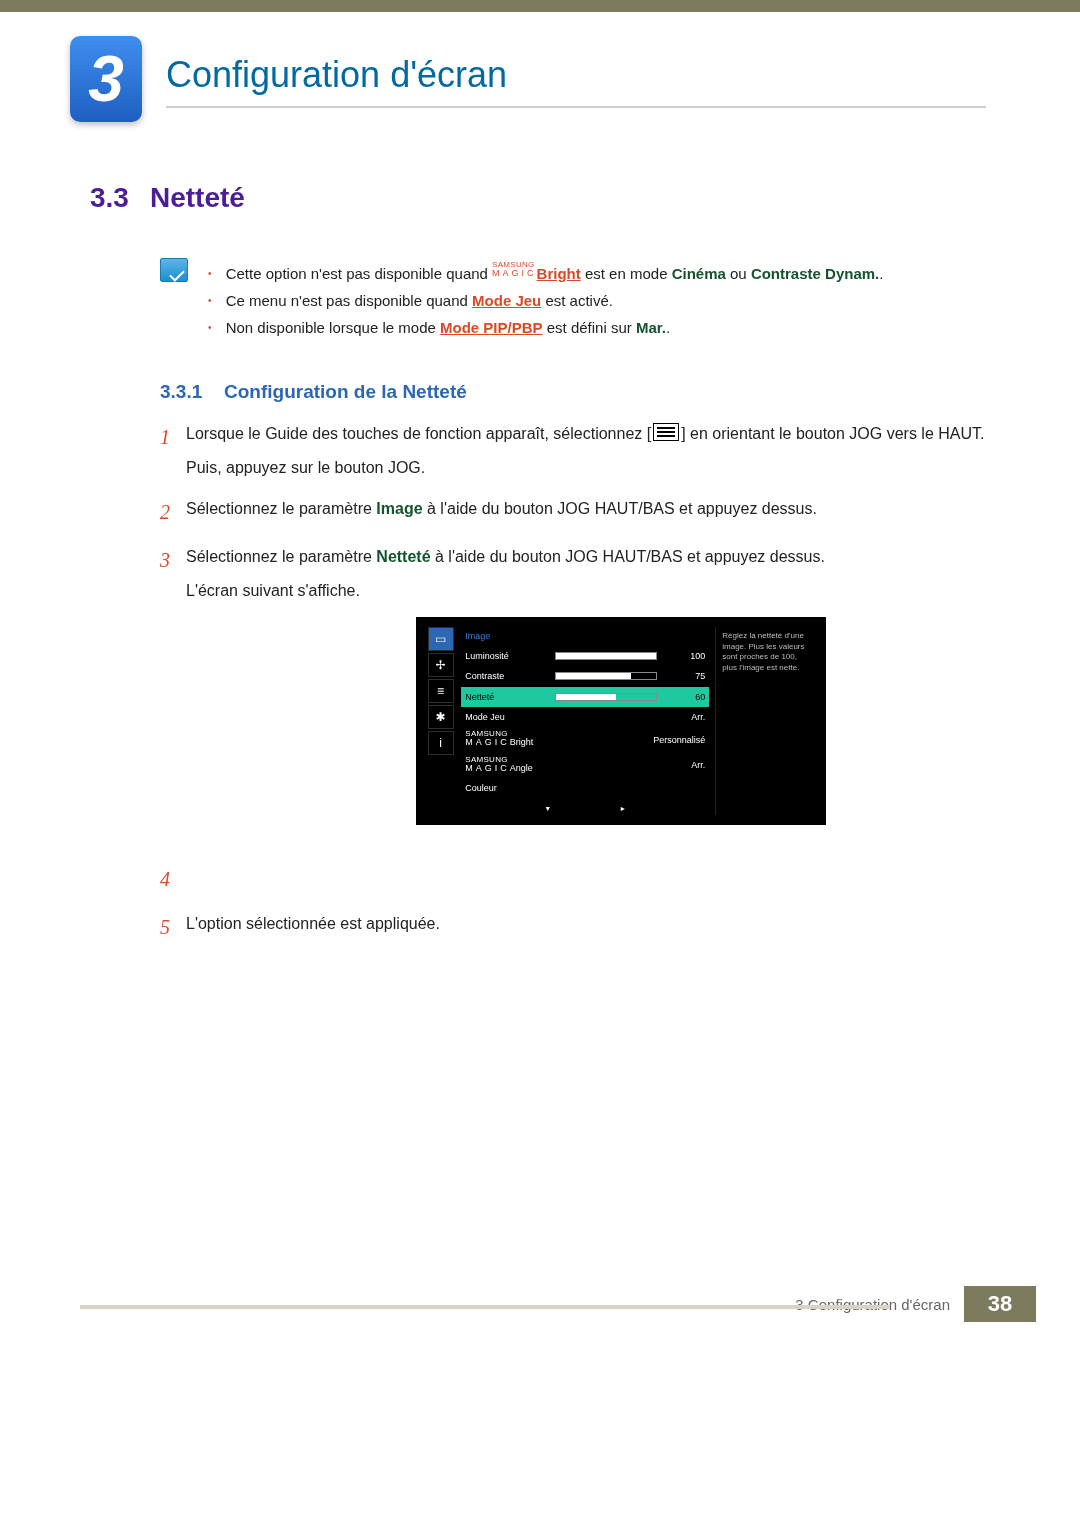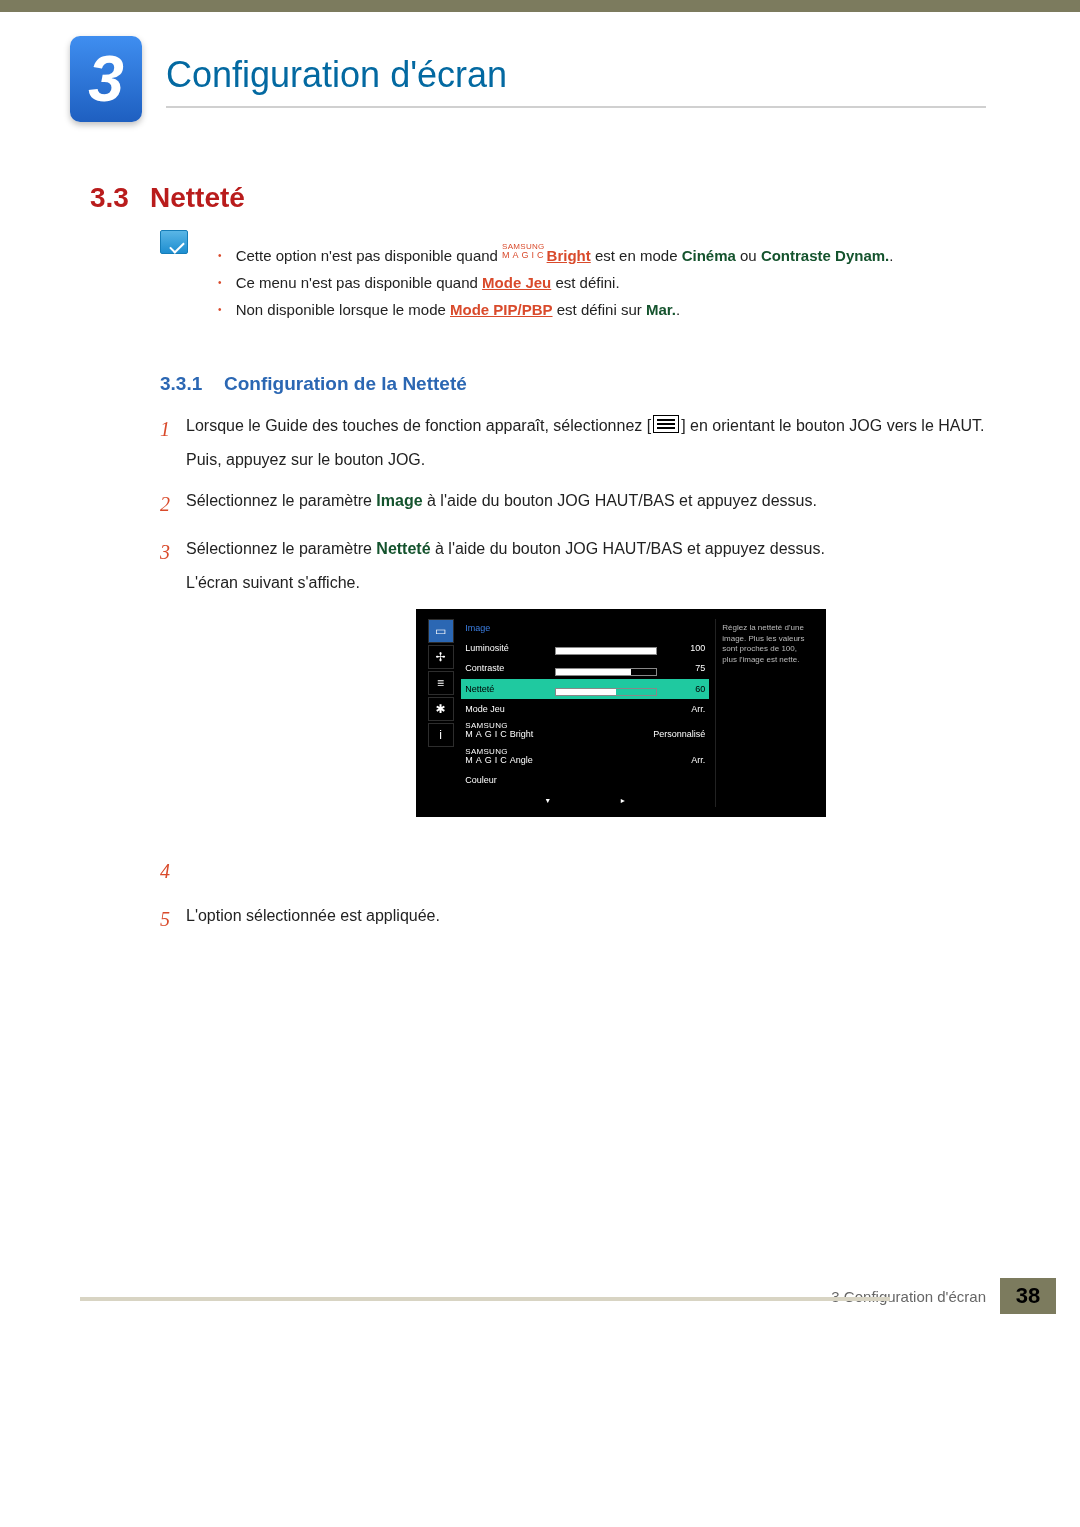--- a/index.html
+++ b/index.html
@@ -39,23 +39,23 @@
     border-bottom: 2px solid #d0d0d0;
     padding-bottom: 10px;
     width: 820px;
   }
   .content {
     margin: 60px 90px 0 90px;
   }
   .section-line {
     display: flex;
     font-size: 28px;
-    color: #b91c1c;
+    color: #4c1d95;
     font-weight: 700;
-    margin-bottom: 16px;
+    margin-bottom: 44px;
   }
   .section-num { width: 60px; }
   .body-p { font-size: 16px; margin: 0 0 18px 70px; line-height: 1.5; }
   .note-box {
     display: flex;
     margin: 8px 0 0 70px;
   }
   .note-icon {
     width: 26px;
     height: 22px;
@@ -68,21 +68,21 @@
   }
   .note-icon::after {
     content: "";
     position: absolute;
     right: 3px; bottom: 3px;
     width: 12px; height: 6px;
     border-left: 2px solid #fff;
     border-bottom: 2px solid #fff;
     transform: rotate(-45deg);
   }
-  .note-list { list-style: none; padding: 0; margin: 12px; font-size: 15px; line-height: 1.8; }
+  .note-list { list-style: none; padding: 0; margin: 2px; font-size: 15px; line-height: 1.8; }
   .note-list li::before {
     content: "•";
     color: #d94a2b;
     margin-right: 10px;
     font-size: 10px;
     vertical-align: 2px;
   }
   .orange { color: #14532d; font-weight: 700; }
   .orange-u { color: #d94a2b; font-weight: 700; text-decoration: underline; }
   .magic {
@@ -142,21 +142,21 @@
   }
   .osd-nav { width: 32px; display:flex; flex-direction:column; align-items:center; }
   .osd-nav div {
     width: 24px; height: 22px; margin-bottom: 2px; border: 1px solid #2d2d2d;
     display:flex; align-items:center; justify-content:center;
     color:#fff; font-size:12px;
   }
   .osd-nav .sel { background:#2b67b3; }
   .osd-main { flex: 1; padding: 0 6px; }
   .osd-title { color: #3b7de0; font-size: 9px; padding: 2px 4px; }
-  .osd-row { display:flex; align-items:flex-end; padding: 3px 4px; }
+  .osd-row { display:flex; align-items:center; padding: 3px 4px; }
   .osd-row.sel { background: #1fc9a0; color:#000; }
   .osd-row .lbl { width: 90px; }
   .osd-row .bar {
     width: 100px; height: 6px; border: 1px solid #888; position: relative; margin-right: 8px;
   }
   .osd-row .bar > span { position:absolute; left:0; top:0; bottom:0; background:#fff; }
   .osd-row .val { width: 40px; text-align:right; }
   .osd-row .vtxt { flex:1; text-align:right; }
   .osd-arrow { text-align:center; font-size:8px; padding-top:4px; }
   .osd-help { width: 96px; padding: 4px 6px; font-size: 8px; line-height: 1.3; color:#bbb; border-left:1px solid #222; }
@@ -165,27 +165,27 @@
   .footer {
     position: relative;
     margin-top: 340px;
     height: 42px;
     display:flex;
     justify-content:flex-end;
     align-items:center;
   }
   .footer-label { font-size: 15px; color:#666; margin-right: 14px; }
   .page-badge {
-    width: 56px; height: 36px;
+    width: 72px; height: 36px;
     background: #7c7b5e;
-    color: #000000;
+    color: #ffffff;
     font-size: 22px;
     font-weight: 700;
     display:flex; align-items:center; justify-content:center;
-    margin-right: 24px;
+    margin-right: 44px;
   }
   .footer-rule {
     position:absolute; left:80px; right:190px; bottom:16px;
     height:4px; background:#d8d4c3;
   }
 </style>
 </head>
 <body>
 
 <div class="top-bar"></div>
@@ -202,21 +202,21 @@
   </div>
 
 
   <div class="note-box">
     <div class="note-icon"></div>
     <ul class="note-list">
       <li>
         <span>Cette option n'est pas disponible quand </span><span class="magic"><span class="top">SAMSUNG</span><span class="bot">MAGIC</span></span><span class="orange-u">Bright</span><span> est en mode </span><span class="orange">Cinéma</span><span> ou </span><span class="orange">Contraste Dynam.</span><span>.</span>
       </li>
       <li>
-        <span>Ce menu n'est pas disponible quand </span><span class="orange-u">Mode Jeu</span><span> est défini.</span>
+        <span>Ce menu n'est pas disponible quand </span><span class="orange-u">Mode Jeu</span><span> est activé.</span>
       </li>
       <li>
         <span>Non disponible lorsque le mode </span><span class="orange-u">Mode PIP/PBP</span><span> est défini sur </span><span class="orange">Mar.</span><span>.</span>
       </li>
     </ul>
   </div>
 
   <div class="subheading">
     <span class="subheading-num">3.3.1</span>
     <span>Configuration de la Netteté</span>

